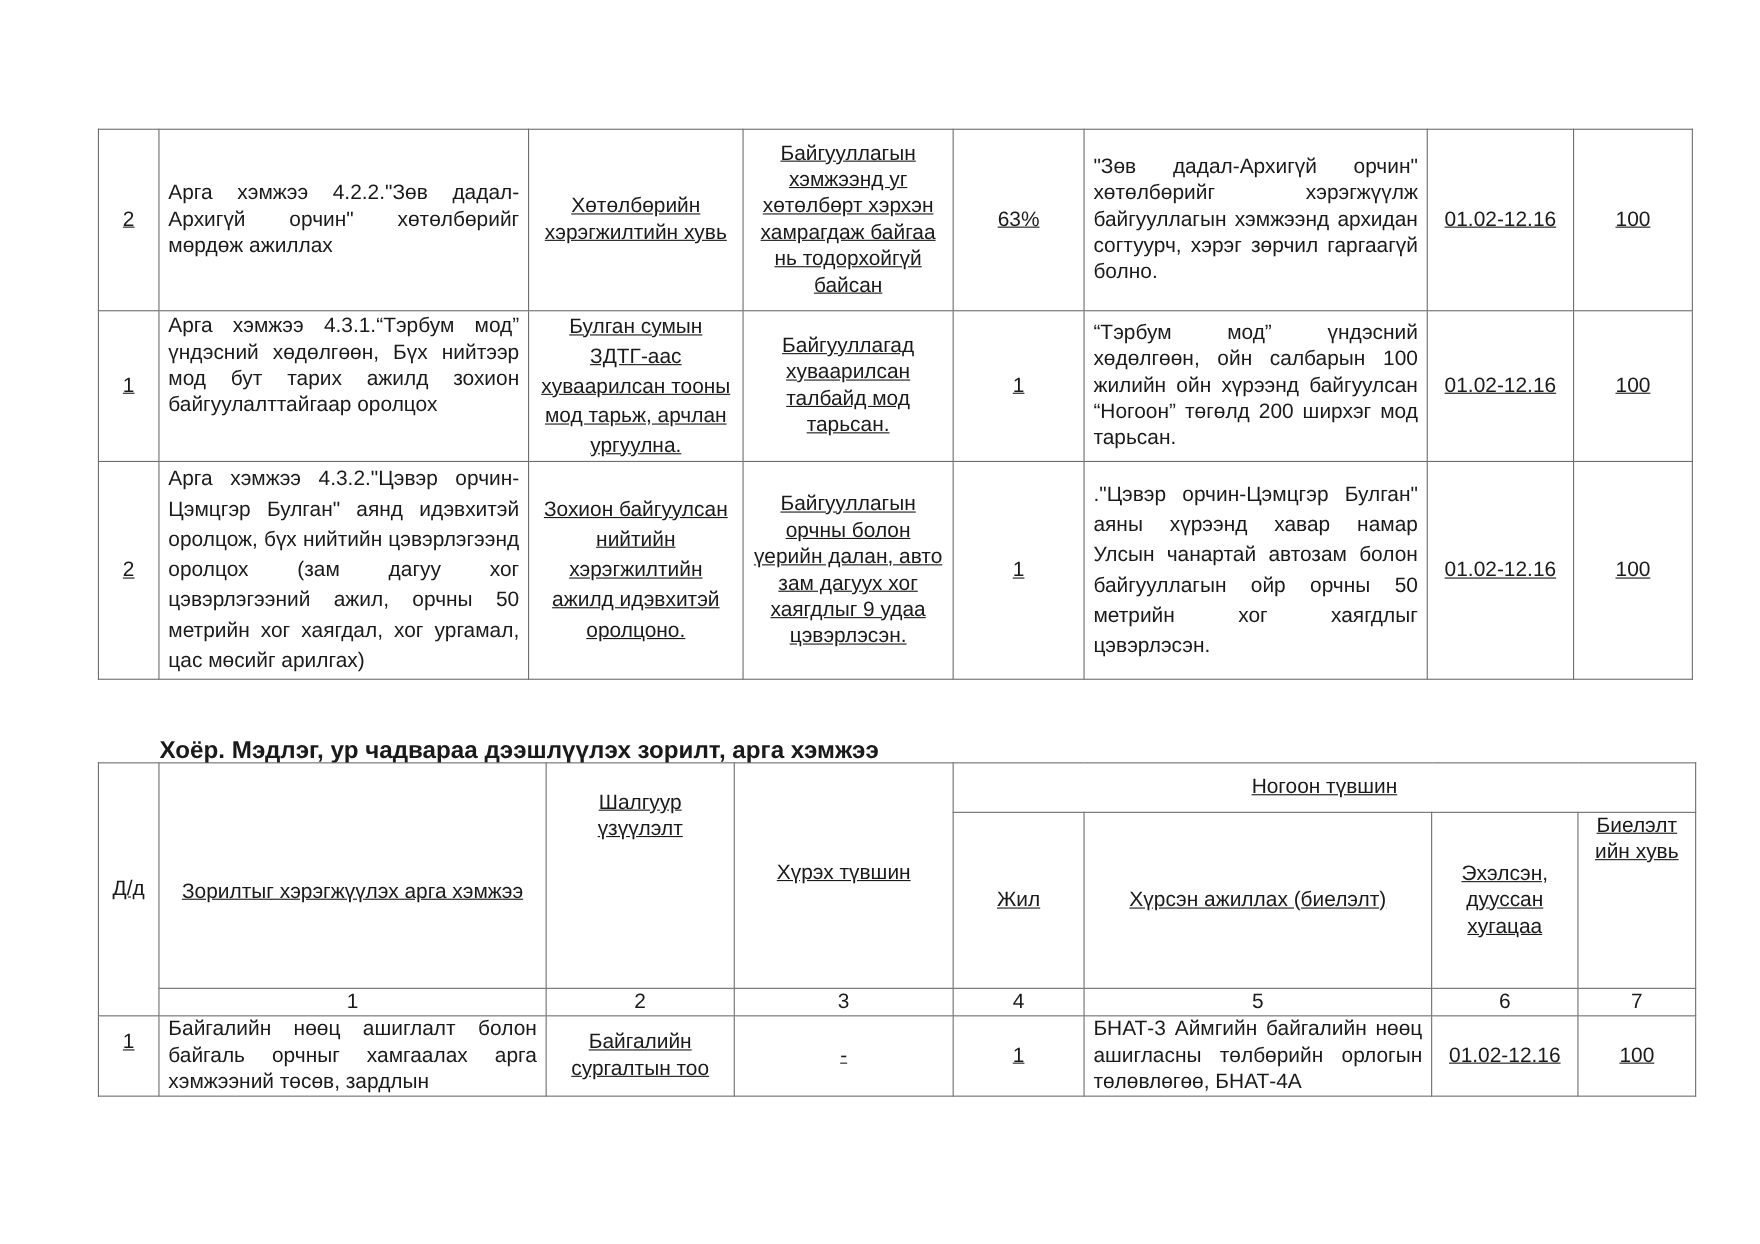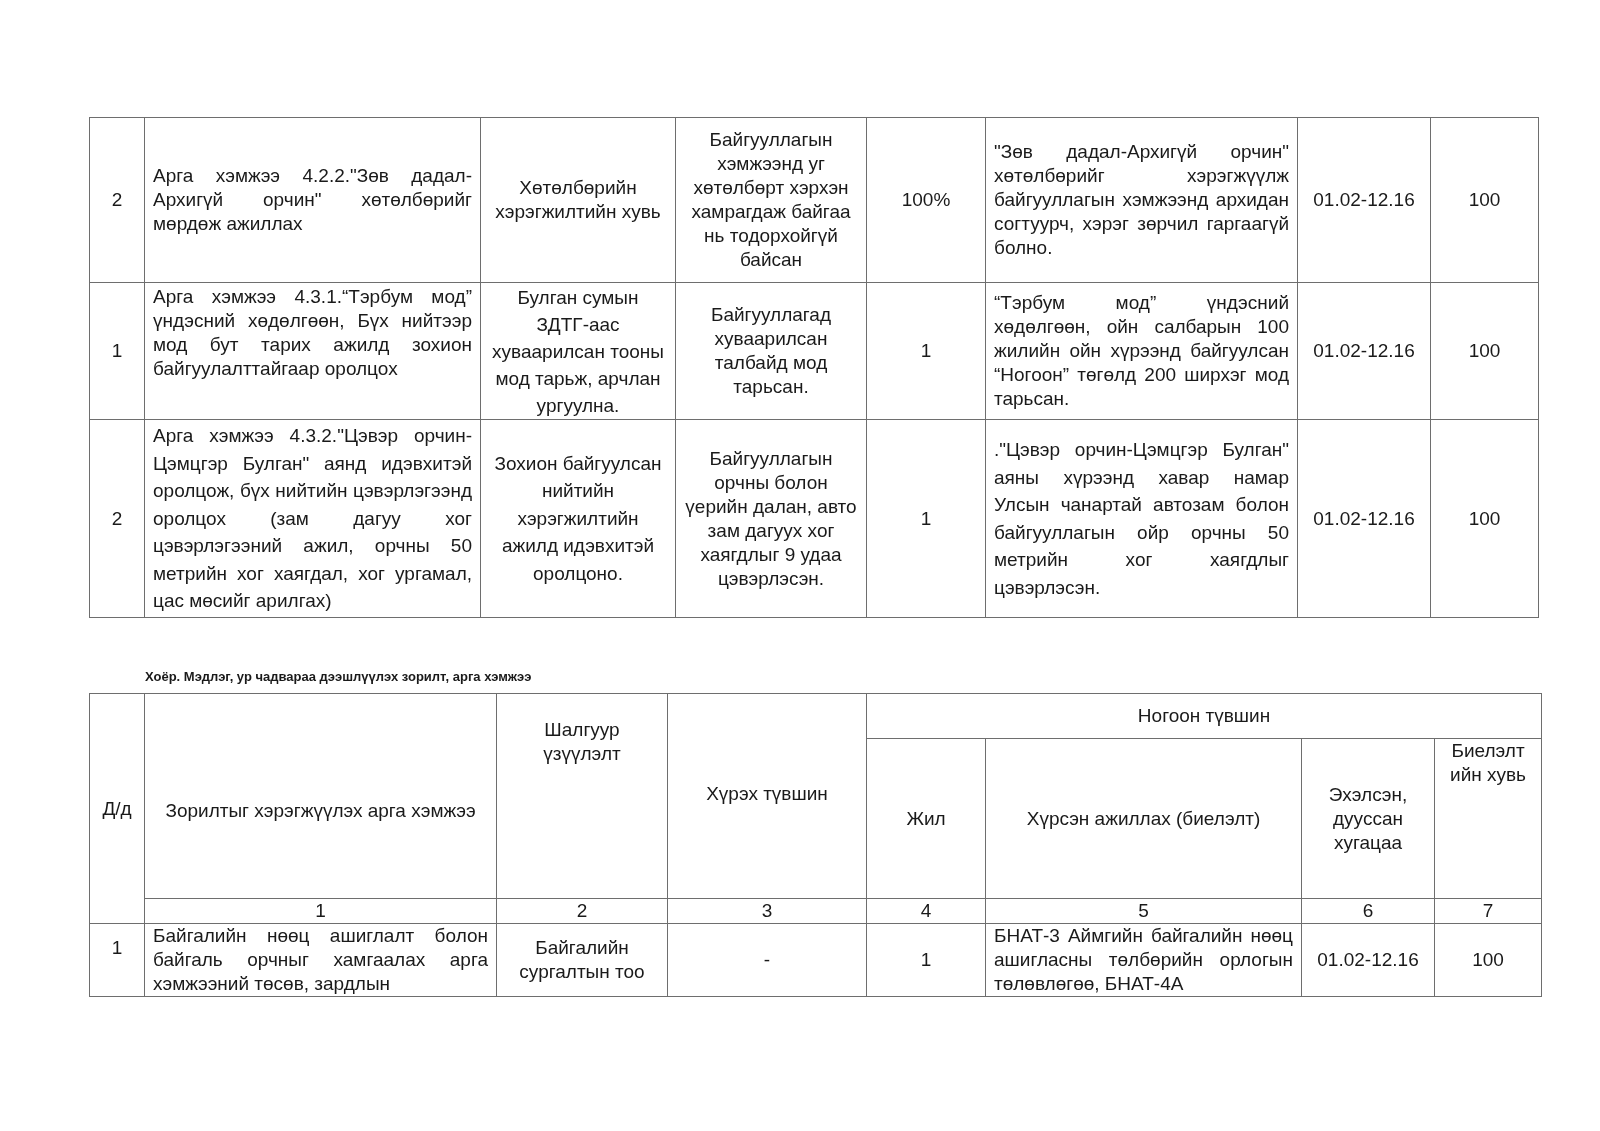--- a/index.html
+++ b/index.html
@@ -5,31 +5,31 @@
   html, body { margin: 0; padding: 0; background: #ffffff; }
   body {
     width: 1600px; height: 1131px; position: relative; overflow: hidden;
     font-family: "Liberation Sans", sans-serif; color: #1a1a1a;
   }
   table { border-collapse: collapse; position: absolute; table-layout: fixed; }
   td, th {
     border: 1.5px solid #6e6e6e; font-size: 19px; line-height: 24px;
     font-weight: normal; padding: 0 8px; vertical-align: middle;
   }
-  .c { text-align: center; }
+  .c { text-align: center; text-decoration: underline; }
   .j { text-align: justify; text-align-last: left; }
   .top-align { vertical-align: top; padding-top: 2px; margin-top: 42px; }
   .section-row td {
     font-weight: bold; font-style: italic; text-align: center; height: 26px;
     font-size: 19px; line-height: 24px;
   }
   #t1 { left: 89px; top: 117px; width: 1449px; }
   #t2 { left: 89px; top: 693px; width: 1452px; }
   .heading2 {
-    position: absolute; left: 145px; top: 669px; font-weight: bold; font-size: 13px;
+    position: absolute; left: 145px; top: 669px; font-weight: bold; font-size: 22px;
   }
   .hdr td { vertical-align: middle; }
   .num-row td { text-align: center; height: 24px; padding: 0; }
 </style>
 </head>
 <body>
 
 <table id="t1">
   <colgroup>
     <col style="width:55px">
@@ -40,21 +40,21 @@
       <col style="width:312px">
       <col style="width:133px">
       <col style="width:108px">
   </colgroup>
   <tbody>
       <tr style="height:165px">
     <td class="c">2</td>
     <td class="j">Арга хэмжээ 4.2.2."Зөв дадал-Архигүй орчин" хөтөлбөрийг мөрдөж ажиллах</td>
     <td class="c">Хөтөлбөрийн хэрэгжилтийн хувь</td>
     <td class="c">Байгууллагын хэмжээнд уг хөтөлбөрт хэрхэн хамрагдаж байгаа нь тодорхойгүй байсан</td>
-    <td class="c">100%</td>
+    <td class="c">63%</td>
     <td class="j">"Зөв дадал-Архигүй орчин" хөтөлбөрийг хэрэгжүүлж байгууллагын хэмжээнд архидан согтуурч, хэрэг зөрчил гаргаагүй болно.</td>
     <td class="c">01.02-12.16</td>
     <td class="c">100</td>
   </tr>
   <tr style="height:137px">
     <td class="c">1</td>
     <td class="j top-align">Арга хэмжээ 4.3.1.“Тэрбум мод” үндэсний хөдөлгөөн, Бүх нийтээр мод бут тарих ажилд зохион байгуулалттайгаар оролцох</td>
     <td class="c" style="line-height:27px">Булган сумын ЗДТГ-аас хуваарилсан тооны мод тарьж, арчлан ургуулна.</td>
     <td class="c">Байгууллагад хуваарилсан талбайд мод тарьсан.</td>
     <td class="c">1</td>

